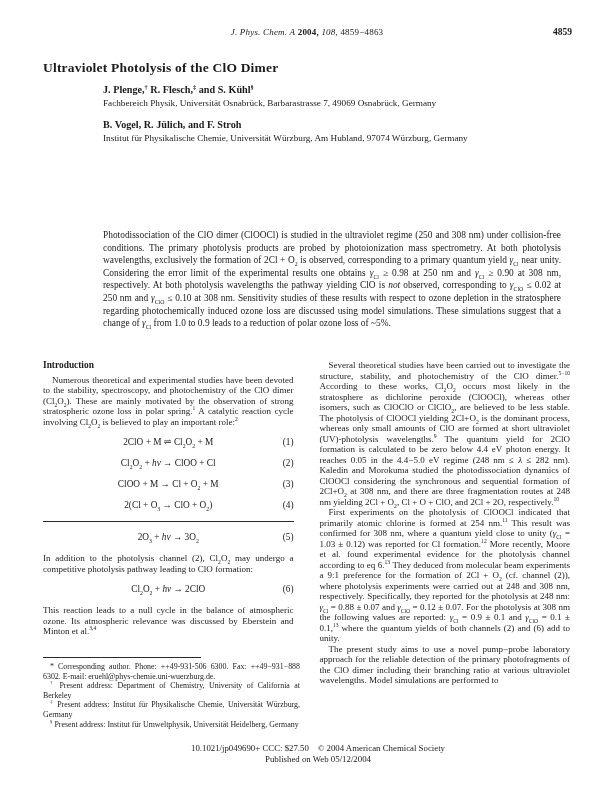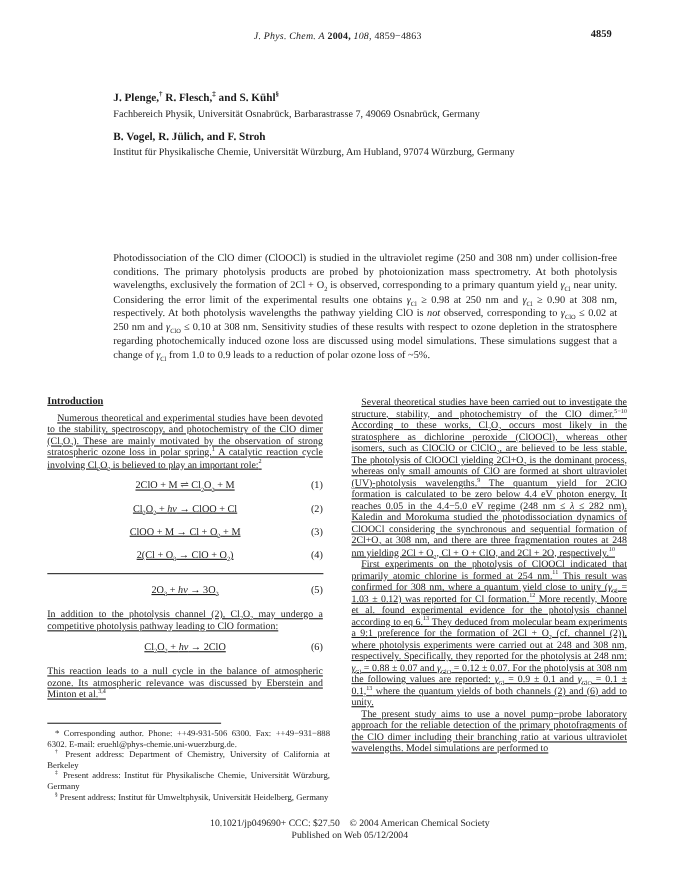--- a/index.html
+++ b/index.html
@@ -11,32 +11,32 @@
     color: #1b1b1b;
     font-family: "Liberation Serif", "DejaVu Serif", serif;
     overflow: hidden;
     border-radius: 20px;
   }
   sup { font-size: 0.62em; line-height: 0; vertical-align: super; }
   sub { font-size: 0.62em; line-height: 0; vertical-align: sub; }
 
   .header { position: absolute; top: 27px; left: 42px; right: 40px; font-size: 9px; }
   .header-citation { text-align: center; letter-spacing: 0.2px; }
-  .header-page-number { position: absolute; right: 16px; top: 0; font-weight: bold; font-size: 9.5px; }
+  .header-page-number { position: absolute; right: 0; top: 0; font-weight: bold; font-size: 9.5px; }
 
   .paper-title { position: absolute; top: 51px; left: 43px; right: 42px; font-size: 13.5px; font-weight: bold; letter-spacing: 0.2px; }
 
   .front { position: absolute; top: 84px; left: 103px; right: 46px; }
   .author-names { font-size: 10.2px; font-weight: bold; line-height: 12px; margin: 0 0 1px 0; }
   .affiliation { font-size: 9.2px; line-height: 12px; margin: 0 0 10px 0; }
   .received-line { font-size: 9.2px; font-style: italic; margin-top: 7px; }
 
   .abstract { position: absolute; top: 229px; left: 103px; width: 458px; font-size: 9.4px; line-height: 12.6px; text-align: justify; }
 
-  .columns { position: absolute; top: 360px; left: 43px; width: 527px; display: flex; gap: 26px; text-decoration: underline; }
+  .columns { position: absolute; top: 360px; left: 43px; width: 527px; display: flex; gap: 26px; }
   .col { width: 257px; font-size: 9px; line-height: 10.5px; text-align: justify; }
   .col p { margin: 0; }
   .col p.indent { text-indent: 9px; }
   .col p.spaced { margin-top: 1px; }
   .section-heading { font-weight: bold; font-size: 9.4px; margin: 0 0 4px 0; text-align: left; }
 
   .equations { margin: 4px 0; }
   .eq-row { position: relative; text-align: center; font-size: 9.3px; line-height: 11px; margin: 10px 0; }
   .eq-num { position: absolute; right: 0; top: 0; }
   .sum-rule { border: none; border-top: 1px solid #2a2a2a; height: 0; margin: 10px 0; width: 100%; }
@@ -50,20 +50,21 @@
 </head>
 <body>
 
 <div class="page">
 
   <div class="header">
     <div class="header-citation"><i>J. Phys. Chem. A</i> <b>2004,</b> <i>108,</i> 4859−4863</div>
     <div class="header-page-number">4859</div>
   </div>
 
+  <h1 class="paper-title">Ultraviolet Photolysis of the ClO Dimer</h1>
 
   <div class="front">
     <div>
       <div class="author-names">J. Plenge,<sup>†</sup> R. Flesch,<sup>‡</sup> and S. Kühl<sup>§</sup></div>
       <div class="affiliation">Fachbereich Physik, Universität Osnabrück, Barbarastrasse 7, 49069 Osnabrück, Germany</div>
     </div>
     <div>
       <div class="author-names">B. Vogel, R. Jülich, and F. Stroh</div>
     </div>
     <div>

